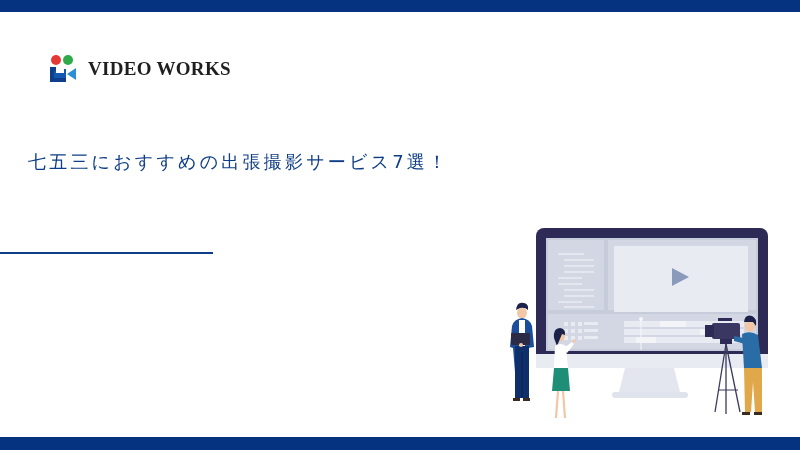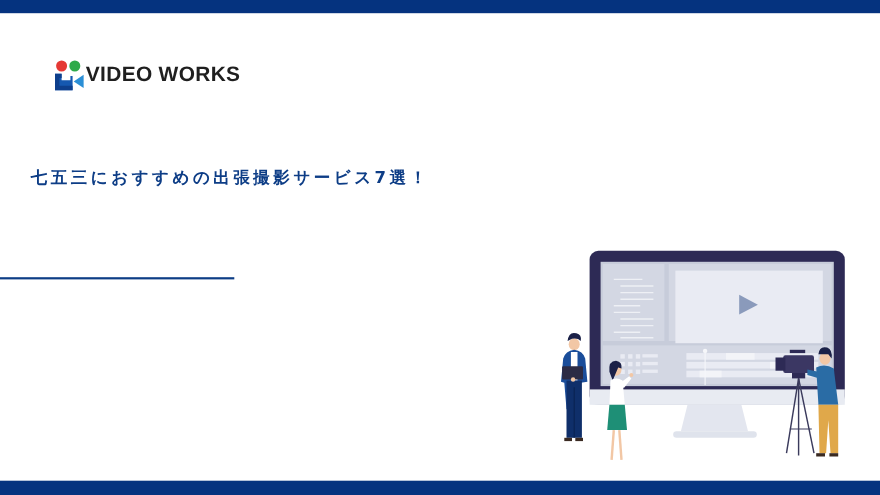--- a/index.html
+++ b/index.html
@@ -1,22 +1,22 @@
 <!DOCTYPE html>
 <html><head>
 <meta charset="utf-8">
 <style>
   html, body { margin:0; padding:0; }
   body { width:800px; height:450px; position:relative; overflow:hidden; background:#ffffff; font-family:"DejaVu Sans", sans-serif; }
   .bar-top { position:absolute; left:0; top:0; width:800px; height:12px; background:#05337f; }
   .bar-bottom { position:absolute; left:0; top:437px; width:800px; height:13px; background:#05337f; }
   .logo { position:absolute; left:48px; top:54px; height:30px; display:flex; align-items:center; }
   .logo svg { display:block; }
-  .logo-text { font-family:Liberation Sans, sans-serif; font-weight:bold; font-size:19px; color:#1f1f1f; letter-spacing:0.3px; }
-  .title { position:absolute; left:28px; top:146px; color:#0d3d86; font-weight:bold; font-size:15px; line-height:31px; letter-spacing:3.2px; font-family:"DejaVu Sans", sans-serif; }
+  .logo-text { margin-left:10px; font-family:Liberation Serif, serif; font-weight:bold; font-size:19px; color:#1f1f1f; letter-spacing:0.3px; }
+  .title { position:absolute; left:28px; top:146px; color:#0d3d86; font-weight:normal; font-size:18px; line-height:31px; letter-spacing:3.2px; font-family:"DejaVu Sans", sans-serif; }
   .title div { white-space:nowrap; }
   .divider { position:absolute; left:0; top:252px; width:213px; height:2px; background:#0d3d86; }
   .illustration { position:absolute; left:500px; top:222px; width:300px; height:200px; }
 </style>
 </head>
 <body>
 
 <div class="bar-top"></div>
 
 <div class="logo">

